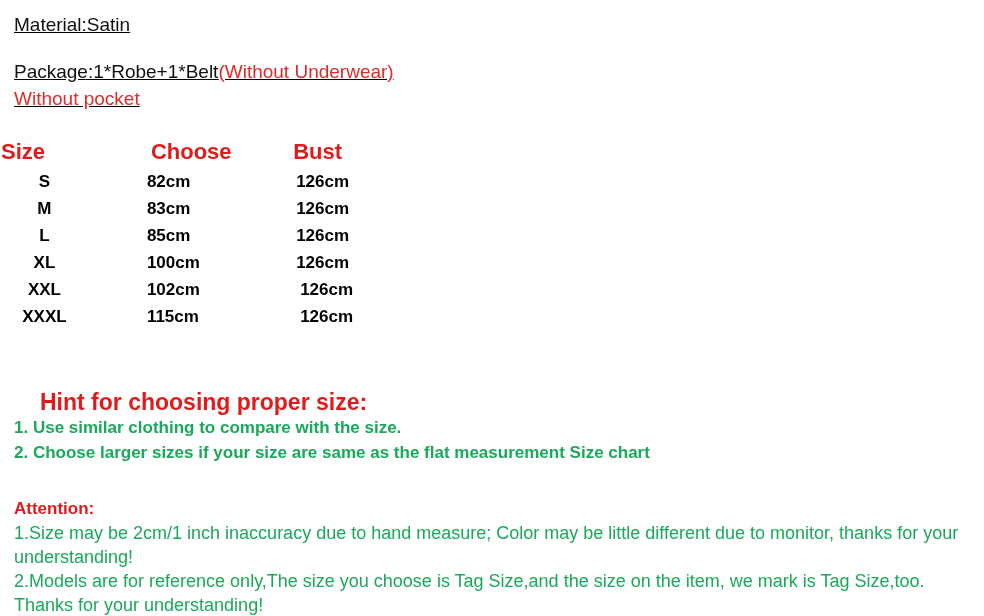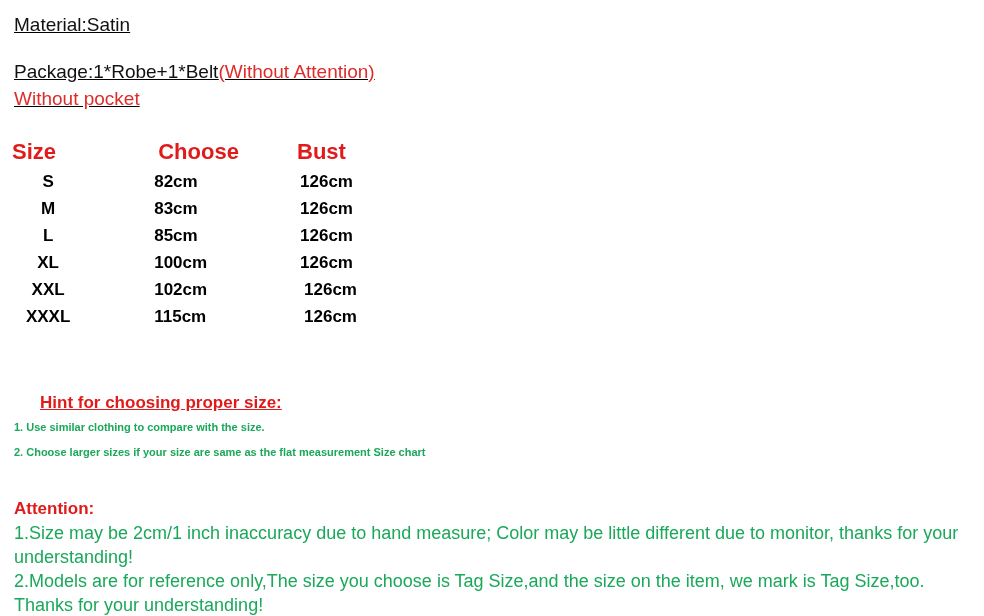--- a/index.html
+++ b/index.html
@@ -68,21 +68,21 @@
     font-size: 22px;
     font-weight: bold;
     color: #e01b1b;
     line-height: 32px;
     text-align: left;
   }
   .col-size   { width: 148px; }
   .col-length { width: 142px; }
   .col-bust   { width: 130px; }
 
-  .size-table thead th.h-size   { padding-left: 12px; }
+  .size-table thead th.h-size   { padding-left: 1px; }
   .size-table thead th.h-length { padding-left: 4px; }
   .size-table thead th.h-bust   { padding-left: 3px; }
 
   .size-table tbody td {
     font-size: 17px;
     font-weight: bold;
     color: #000000;
     line-height: 27px;
     text-align: left;
   }
@@ -100,30 +100,29 @@
   .size-table tbody tr.row-xxl  td.c-bust    { padding-left: 10px; }
 
   
   .hint {
     position: absolute;
     left: 14px;
     top: 390px;
     width: 950px;
   }
   .hint-title {
-    font-size: 17px;
+    font-size: 23px;
     font-weight: bold;
     color: #e01b1b;
     line-height: 25px;
     padding-left: 26px;
     white-space: pre;
-    text-decoration: underline;
   }
   .hint-item {
-    font-size: 11px;
+    font-size: 17px;
     font-weight: bold;
     color: #1aa85a;
     line-height: 25px;
     white-space: pre;
   }
 
   
   .attention {
     position: absolute;
     left: 14px;
@@ -146,21 +145,21 @@
   }
 </style>
 </head>
 <body>
 
 <div class="page">
 
   <div class="intro">
     <div class="line-material">Material:Satin</div>
     <div class="spacer-1"></div>
-    <div class="line-package"><span>Package:1*Robe+1*Belt</span><span class="red">(Without Attention)</span></div>
+    <div class="line-package"><span>Package:1*Robe+1*Belt</span><span class="red">(Without Underwear)</span></div>
     <div class="line-pocket">Without pocket</div>
   </div>
 
   <table class="size-table">
     <thead>
       <tr>
         <th class="col-size h-size">Size</th>
         <th class="col-length h-length">Choose</th>
         <th class="col-bust h-bust">Bust</th>
       </tr>

